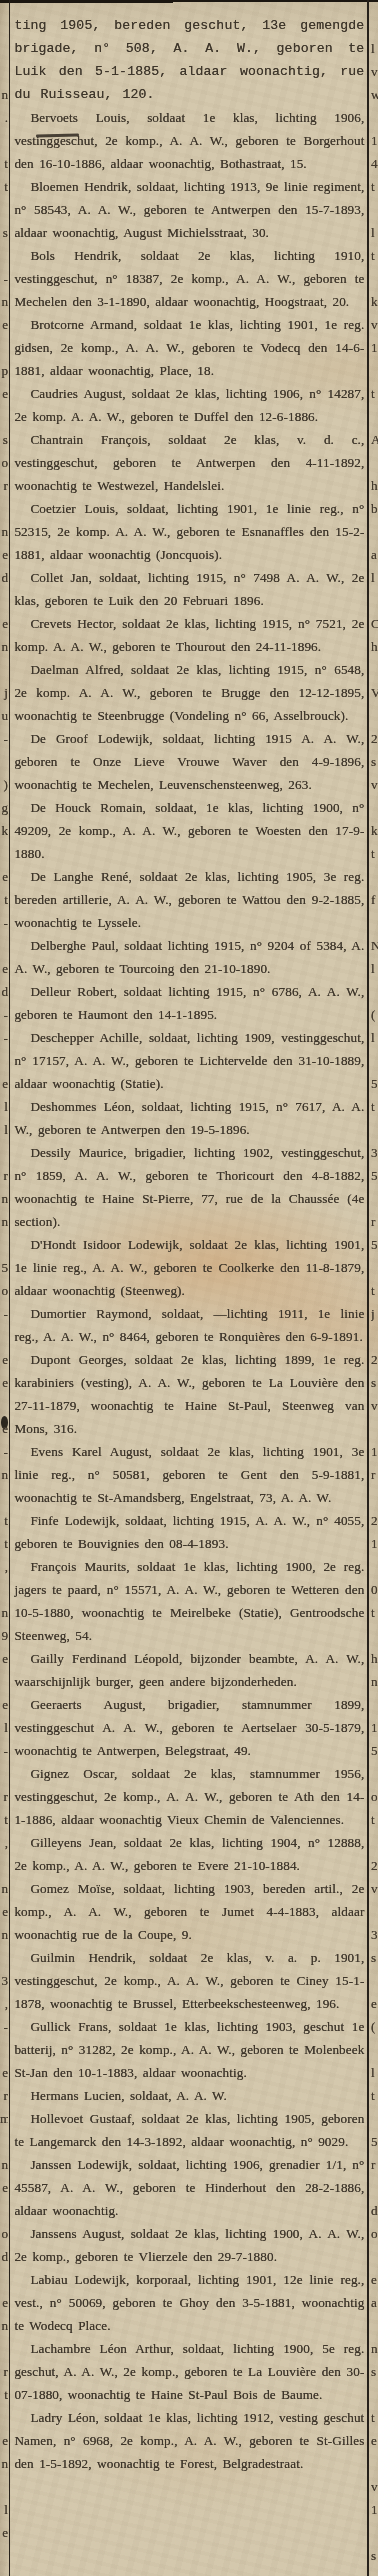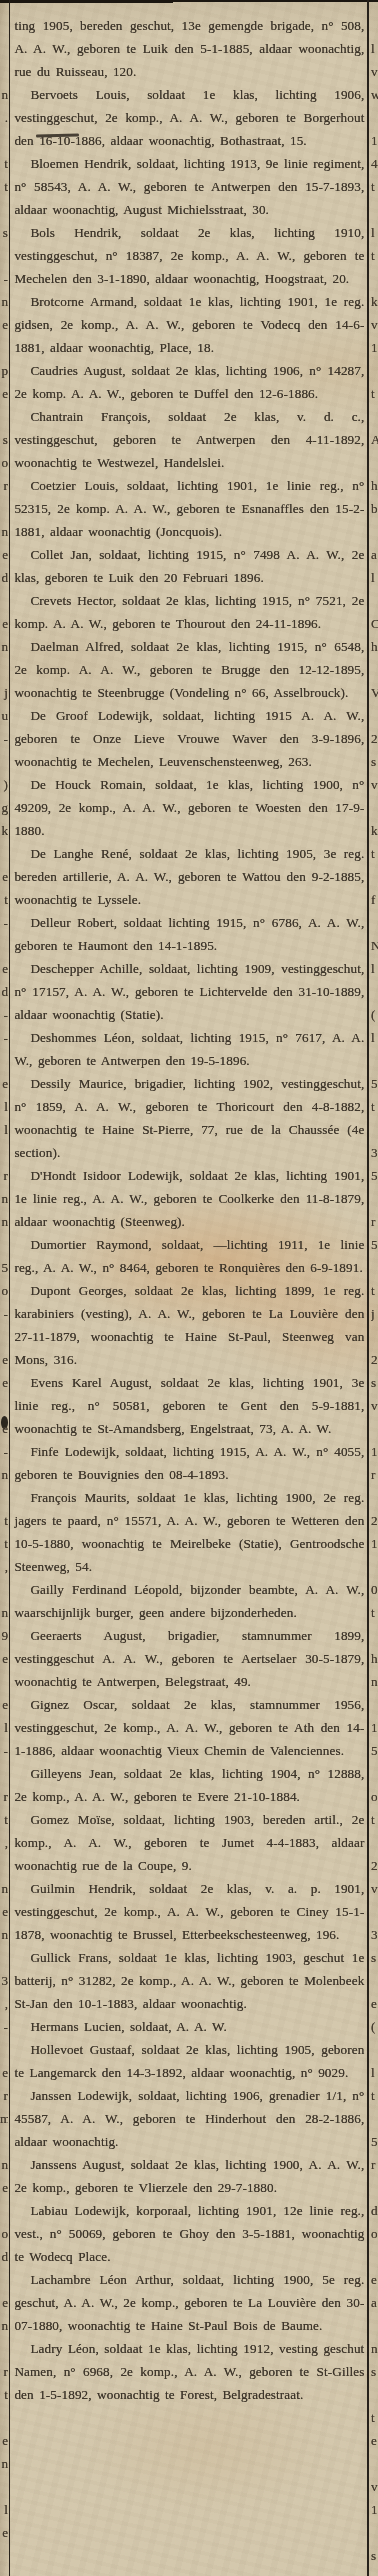--- a/index.html
+++ b/index.html
@@ -27,21 +27,21 @@
   .rule-left{left:8.6px;width:1.2px;}
   .rule-right{left:367px;width:1.7px;}
   .ink-blob{position:absolute;left:0.6px;top:1416px;width:7.5px;height:12.7px;
             background:#17130e;border-radius:50%;opacity:.88;}
   .smudge{position:absolute;left:36px;top:134px;width:43px;height:2.9px;background:#241e16;
           border-radius:1.2px;opacity:.8;transform:rotate(-1.2deg);}
   .text-col{position:absolute;left:14.4px;top:14px;width:350px;color:#3e362b;}
   p.entry{margin:0;font-size:13.2px;line-height:23px;text-align:justify;text-indent:16px;
           letter-spacing:0.1px;word-spacing:2px;
           text-shadow:0 0 0.3px rgba(62,54,43,.85);}
-  p.entry.first{text-indent:0;}
+  p.entry.first{text-indent:0;font-family:Liberation Mono, monospace;}
   
   .frag{position:absolute;top:14px;bottom:0;overflow:hidden;color:#443b2e;
         font-size:13.2px;text-shadow:0 0 0.3px rgba(62,54,43,.8);}
   .frag .fline{height:23px;line-height:23px;white-space:nowrap;}
   .frag-left{left:0;width:8px;text-align:right;}
   .frag-right{left:371px;width:7px;text-align:left;}
 </style>
 </head>
 <body>
 
@@ -172,23 +172,24 @@
       <p class="entry">Bervoets Louis, soldaat 1e klas, lichting 1906, vestinggeschut, 2e komp., A. A. W., geboren te Borgerhout den 16-10-1886, aldaar woonachtig, Bothastraat, 15.</p>
       <p class="entry">Bloemen Hendrik, soldaat, lichting 1913, 9e linie regiment, n° 58543, A. A. W., geboren te Antwerpen den 15-7-1893, aldaar woonachtig, August Michielsstraat, 30.</p>
       <p class="entry">Bols Hendrik, soldaat 2e klas, lichting 1910, vestinggeschut, n° 18387, 2e komp., A. A. W., geboren te Mechelen den 3-1-1890, aldaar woonachtig, Hoogstraat, 20.</p>
       <p class="entry">Brotcorne Armand, soldaat 1e klas, lichting 1901, 1e reg. gidsen, 2e komp., A. A. W., geboren te Vodecq den 14-6-1881, aldaar woonachtig, Place, 18.</p>
       <p class="entry">Caudries August, soldaat 2e klas, lichting 1906, n° 14287, 2e komp. A. A. W., geboren te Duffel den 12-6-1886.</p>
       <p class="entry">Chantrain François, soldaat 2e klas, v. d. c., vestinggeschut, geboren te Antwerpen den 4-11-1892, woonachtig te Westwezel, Handelslei.</p>
       <p class="entry">Coetzier Louis, soldaat, lichting 1901, 1e linie reg., n° 52315, 2e komp. A. A. W., geboren te Esnanaffles den 15-2-1881, aldaar woonachtig (Joncquois).</p>
       <p class="entry">Collet Jan, soldaat, lichting 1915, n° 7498 A. A. W., 2e klas, geboren te Luik den 20 Februari 1896.</p>
       <p class="entry">Crevets Hector, soldaat 2e klas, lichting 1915, n° 7521, 2e komp. A. A. W., geboren te Thourout den 24-11-1896.</p>
       <p class="entry">Daelman Alfred, soldaat 2e klas, lichting 1915, n° 6548, 2e komp. A. A. W., geboren te Brugge den 12-12-1895, woonachtig te Steenbrugge (Vondeling n° 66, Asselbrouck).</p>
-      <p class="entry">De Groof Lodewijk, soldaat, lichting 1915 A. A. W., geboren te Onze Lieve Vrouwe Waver den 3-9-1896, woonachtig te Mechelen, Leuvenschensteenweg, 263.</p>
+      <p class="entry">De Groof Lodewijk, soldaat, lichting 1915 A. A. W., geboren te Onze Lieve Vrouwe Waver den 4-9-1896, woonachtig te Mechelen, Leuvenschensteenweg, 263.</p>
       <p class="entry">De Houck Romain, soldaat, 1e klas, lichting 1900, n° 49209, 2e komp., A. A. W., geboren te Woesten den 17-9-1880.</p>
       <p class="entry">De Langhe René, soldaat 2e klas, lichting 1905, 3e reg. bereden artillerie, A. A. W., geboren te Wattou den 9-2-1885, woonachtig te Lyssele.</p>
+      <p class="entry">Delberghe Paul, soldaat lichting 1915, n° 9204 of 5384, A. A. W., geboren te Tourcoing den 21-10-1890.</p>
       <p class="entry">Delleur Robert, soldaat lichting 1915, n° 6786, A. A. W., geboren te Haumont den 14-1-1895.</p>
       <p class="entry">Deschepper Achille, soldaat, lichting 1909, vestinggeschut, n° 17157, A. A. W., geboren te Lichtervelde den 31-10-1889, aldaar woonachtig (Statie).</p>
       <p class="entry">Deshommes Léon, soldaat, lichting 1915, n° 7617, A. A. W., geboren te Antwerpen den 19-5-1896.</p>
       <p class="entry">Dessily Maurice, brigadier, lichting 1902, vestinggeschut, n° 1859, A. A. W., geboren te Thoricourt den 4-8-1882, woonachtig te Haine St-Pierre, 77, rue de la Chaussée (4e section).</p>
       <p class="entry">D'Hondt Isidoor Lodewijk, soldaat 2e klas, lichting 1901, 1e linie reg., A. A. W., geboren te Coolkerke den 11-8-1879, aldaar woonachtig (Steenweg).</p>
       <p class="entry">Dumortier Raymond, soldaat, —lichting 1911, 1e linie reg., A. A. W., n° 8464, geboren te Ronquières den 6-9-1891.</p>
       <p class="entry">Dupont Georges, soldaat 2e klas, lichting 1899, 1e reg. karabiniers (vesting), A. A. W., geboren te La Louvière den 27-11-1879, woonachtig te Haine St-Paul, Steenweg van Mons, 316.</p>
       <p class="entry">Evens Karel August, soldaat 2e klas, lichting 1901, 3e linie reg., n° 50581, geboren te Gent den 5-9-1881, woonachtig te St-Amandsberg, Engelstraat, 73, A. A. W.</p>
       <p class="entry">Finfe Lodewijk, soldaat, lichting 1915, A. A. W., n° 4055, geboren te Bouvignies den 08-4-1893.</p>
       <p class="entry">François Maurits, soldaat 1e klas, lichting 1900, 2e reg. jagers te paard, n° 15571, A. A. W., geboren te Wetteren den 10-5-1880, woonachtig te Meirelbeke (Statie), Gentroodsche Steenweg, 54.</p>

